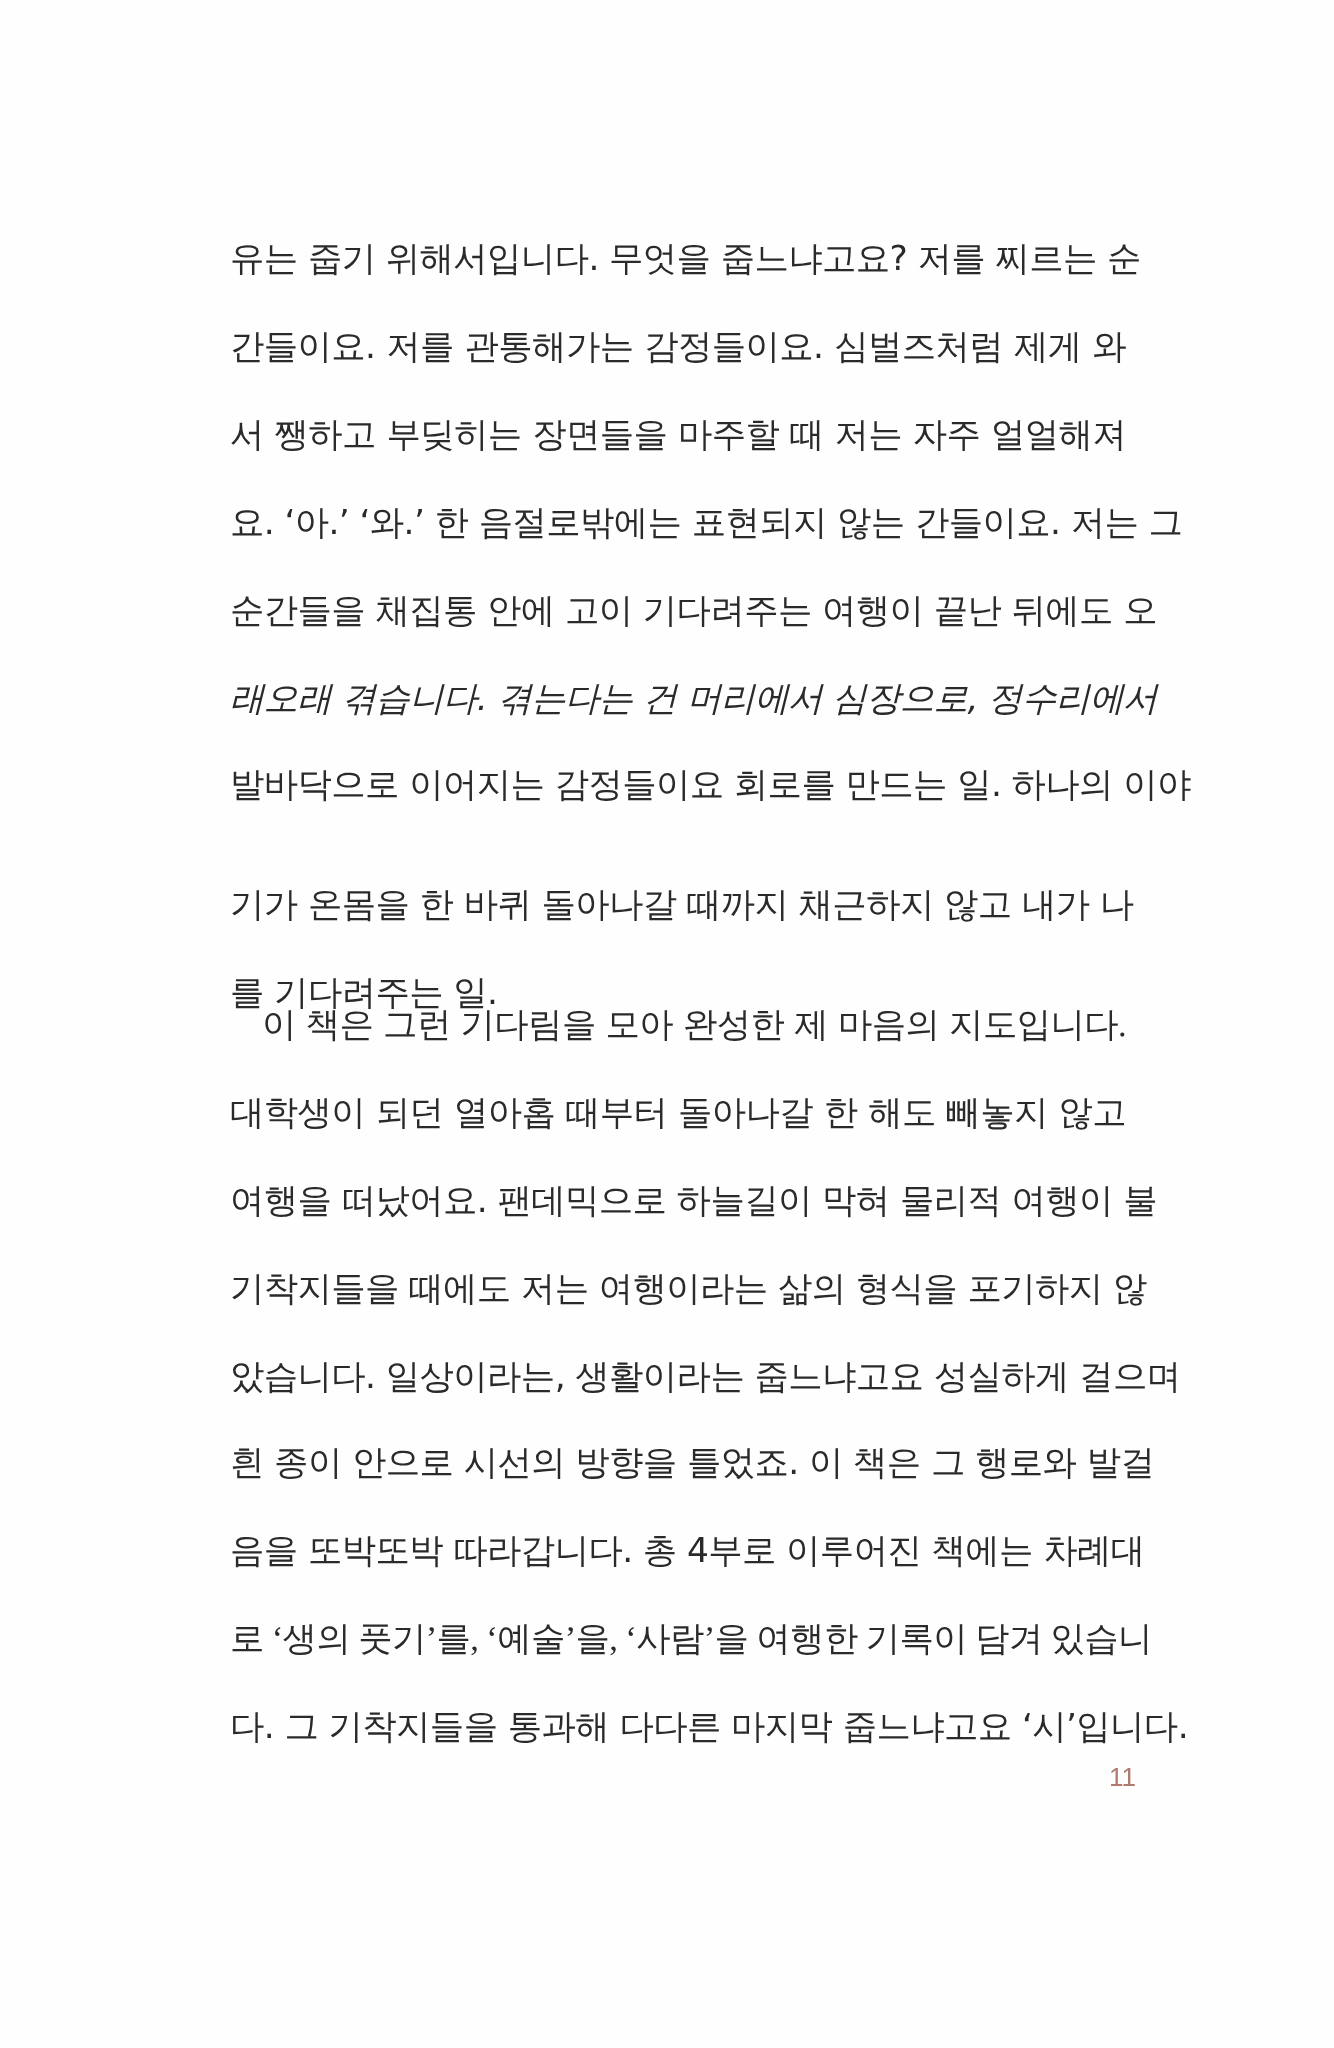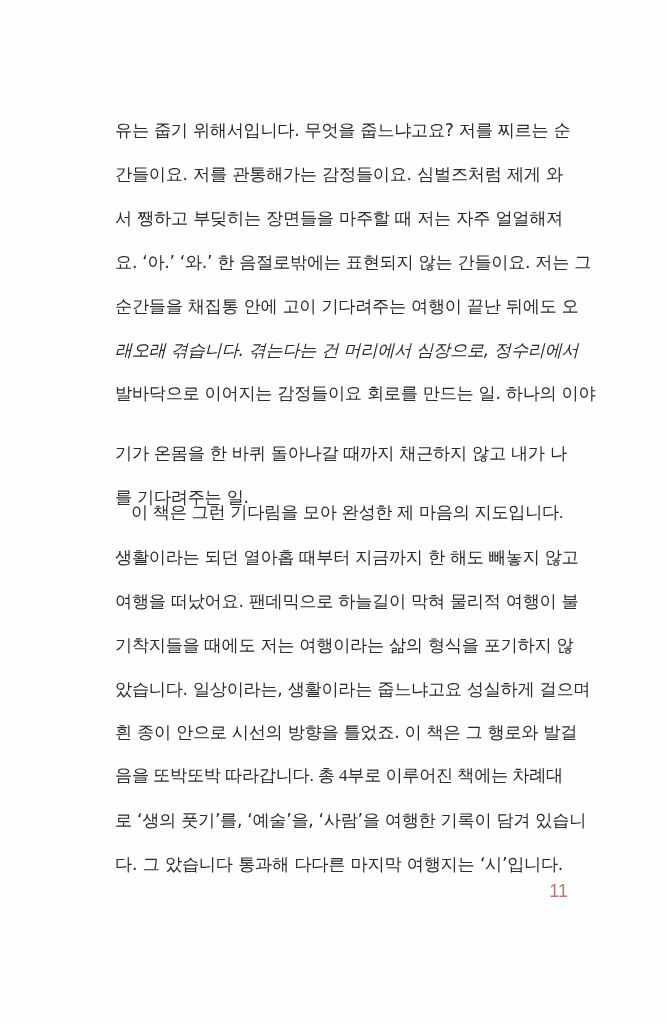--- a/index.html
+++ b/index.html
@@ -47,21 +47,21 @@
       box-sizing: border-box;
       font-family: Liberation Serif, serif;
     }
     .page-number {
       position: absolute;
       left: 548px;
       top: 881px;
       width: 20px;
       text-align: right;
       font-family: "Liberation Sans", "DejaVu Sans", sans-serif;
-      font-size: 18px;
+      font-size: 13px;
       color: #b07a6e;
     }
   </style>
 </head>
 <body>
 
 <div class="page">
 
   <div class="text-block" style="top:117px;">
     <div class="line" style="top:0px;">유는 줍기 위해서입니다. 무엇을 줍느냐고요? 저를 찌르는 순</div>
@@ -70,25 +70,25 @@
     <div class="line" style="top:132px;">요. ‘아.’ ‘와.’ 한 음절로밖에는 표현되지 않는 간들이요. 저는 그</div>
     <div class="line" style="top:176px;">순간들을 채집통 안에 고이 기다려주는 여행이 끝난 뒤에도 오</div>
     <div class="line" style="top:220px;font-style:italic;">래오래 겪습니다. 겪는다는 건 머리에서 심장으로, 정수리에서</div>
     <div class="line" style="top:263px;">발바닥으로 이어지는 감정들이요 회로를 만드는 일. 하나의 이야</div>
     <div class="line" style="top:323px;">기가 온몸을 한 바퀴 돌아나갈 때까지 채근하지 않고 내가 나</div>
     <div class="line last" style="top:350px;margin-top:17px;">를 기다려주는 일.</div>
   </div>
 
   <div class="text-block" style="top:500px;">
     <div class="line indent" style="top:0px;">이 책은 그런 기다림을 모아 완성한 제 마음의 지도입니다.</div>
-    <div class="line" style="top:44px;">생활이라는 되던 열아홉 때부터 지금까지 한 해도 빼놓지 않고</div>
+    <div class="line" style="top:44px;">대학생이 되던 열아홉 때부터 돌아나갈 한 해도 빼놓지 않고</div>
     <div class="line" style="top:88px;">여행을 떠났어요. 팬데믹으로 하늘길이 막혀 물리적 여행이 불</div>
     <div class="line" style="top:132px;">기착지들을 때에도 저는 여행이라는 삶의 형식을 포기하지 않</div>
     <div class="line" style="top:176px;">았습니다. 일상이라는, 생활이라는 줍느냐고요 성실하게 걸으며</div>
     <div class="line" style="top:219px;">흰 종이 안으로 시선의 방향을 틀었죠. 이 책은 그 행로와 발걸</div>
-    <div class="line" style="top:263px;font-family:Liberation Serif, serif;">음을 또박또박 따라갑니다. 총 4부로 이루어진 책에는 차례대</div>
-    <div class="line" style="top:307px;">로 ‘생의 풋기’를, ‘예술’을, ‘사람’을 여행한 기록이 담겨 있습니</div>
-    <div class="line" style="top:351px;">다. 그 았습니다 통과해 다다른 마지막 여행지는 ‘시’입니다.</div>
+    <div class="line" style="top:263px;">음을 또박또박 따라갑니다. 총 4부로 이루어진 책에는 차례대</div>
+    <div class="line" style="top:307px;font-family:Liberation Serif, serif;">로 ‘생의 풋기’를, ‘예술’을, ‘사람’을 여행한 기록이 담겨 있습니</div>
+    <div class="line" style="top:351px;">다. 그 기착지들을 통과해 다다른 마지막 줍느냐고요 ‘시’입니다.</div>
   </div>
 
   <div class="page-number">11</div>
 
 </div>
 
 </body></html>

